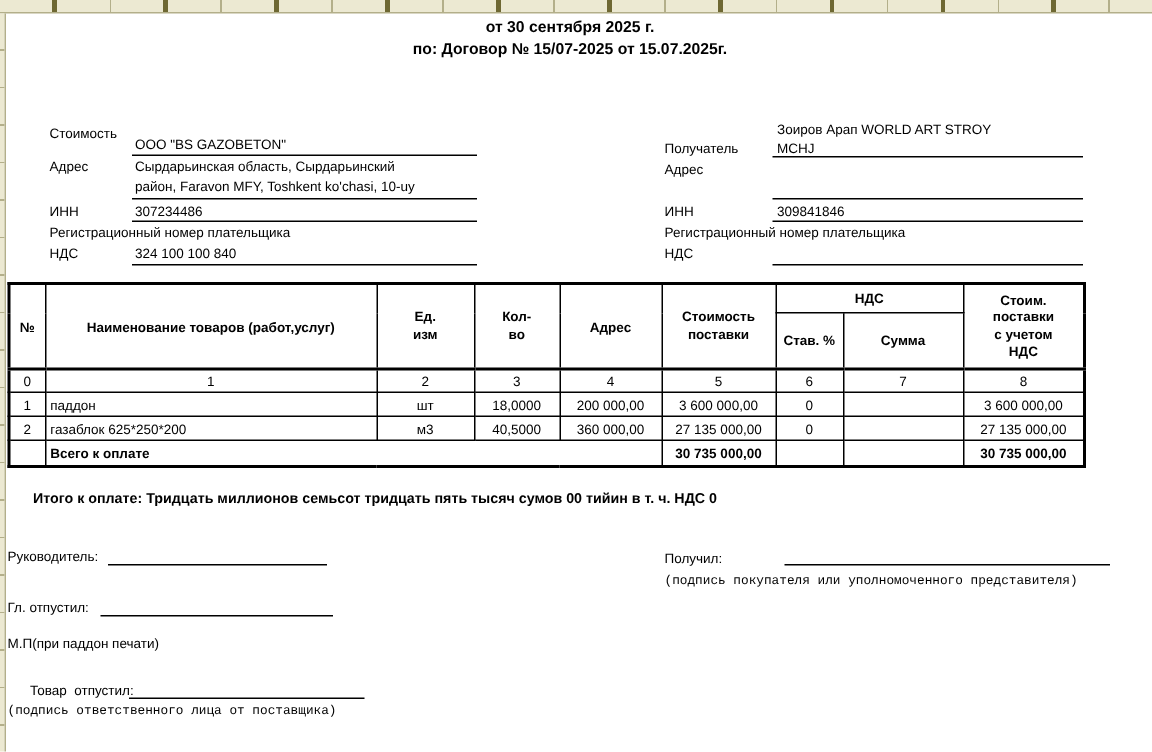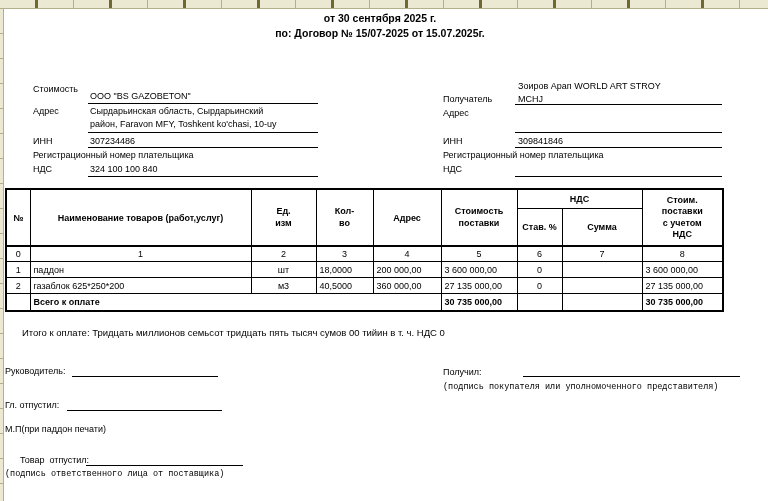--- a/index.html
+++ b/index.html
@@ -34,23 +34,23 @@
   table.goods th, table.goods td{
     border:1px solid #000;padding:1px 3px;overflow:hidden;
   }
   table.goods{border:2px solid #000;}
   table.goods th{font-weight:bold;text-align:center;vertical-align:middle;}
   .pre{white-space:pre-line;line-height:1.25;}
   tr.nums td{border-top:2px solid #000;text-align:center;height:12px;}
   tr.item td{height:13px;}
   td.num-c{text-align:center;}
   td.txt-l{text-align:left;}
-  td.num-r{text-align:left;}
+  td.num-r{text-align:center;}
   tr.total td{height:14px;font-weight:bold;}
-  .words{position:absolute;left:22px;top:327px;font-weight:normal;font-size:9.5px;}
+  .words{position:absolute;left:22px;top:327px;font-weight:bold;font-size:9.5px;}
   .cap{font-size:8.5px;font-family:Liberation Mono, monospace;}
 </style>
 </head>
 <body>
 
 <div class="ruler-top"></div>
 <div class="ruler-left"></div>
 
 <div class="title-block">
   <div class="title-line2">от 30 сентября 2025 г.</div>

